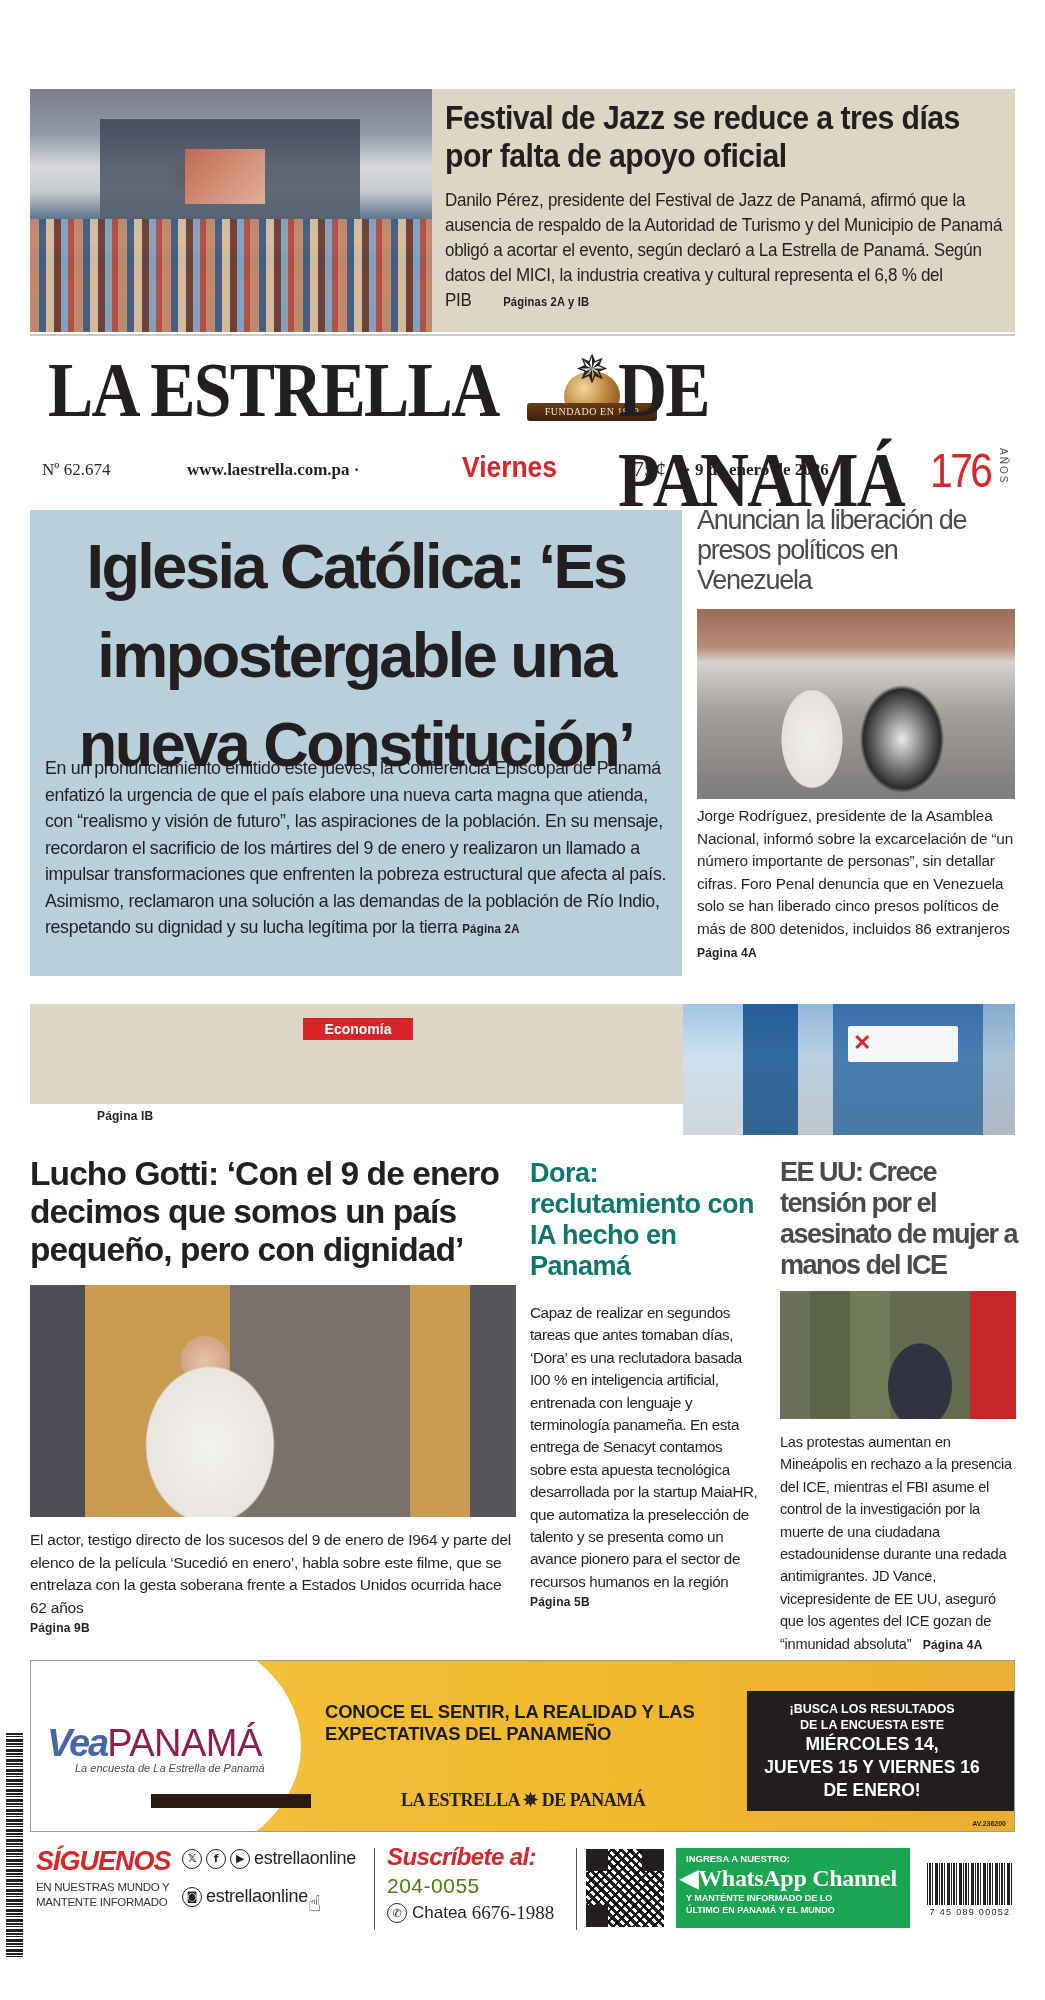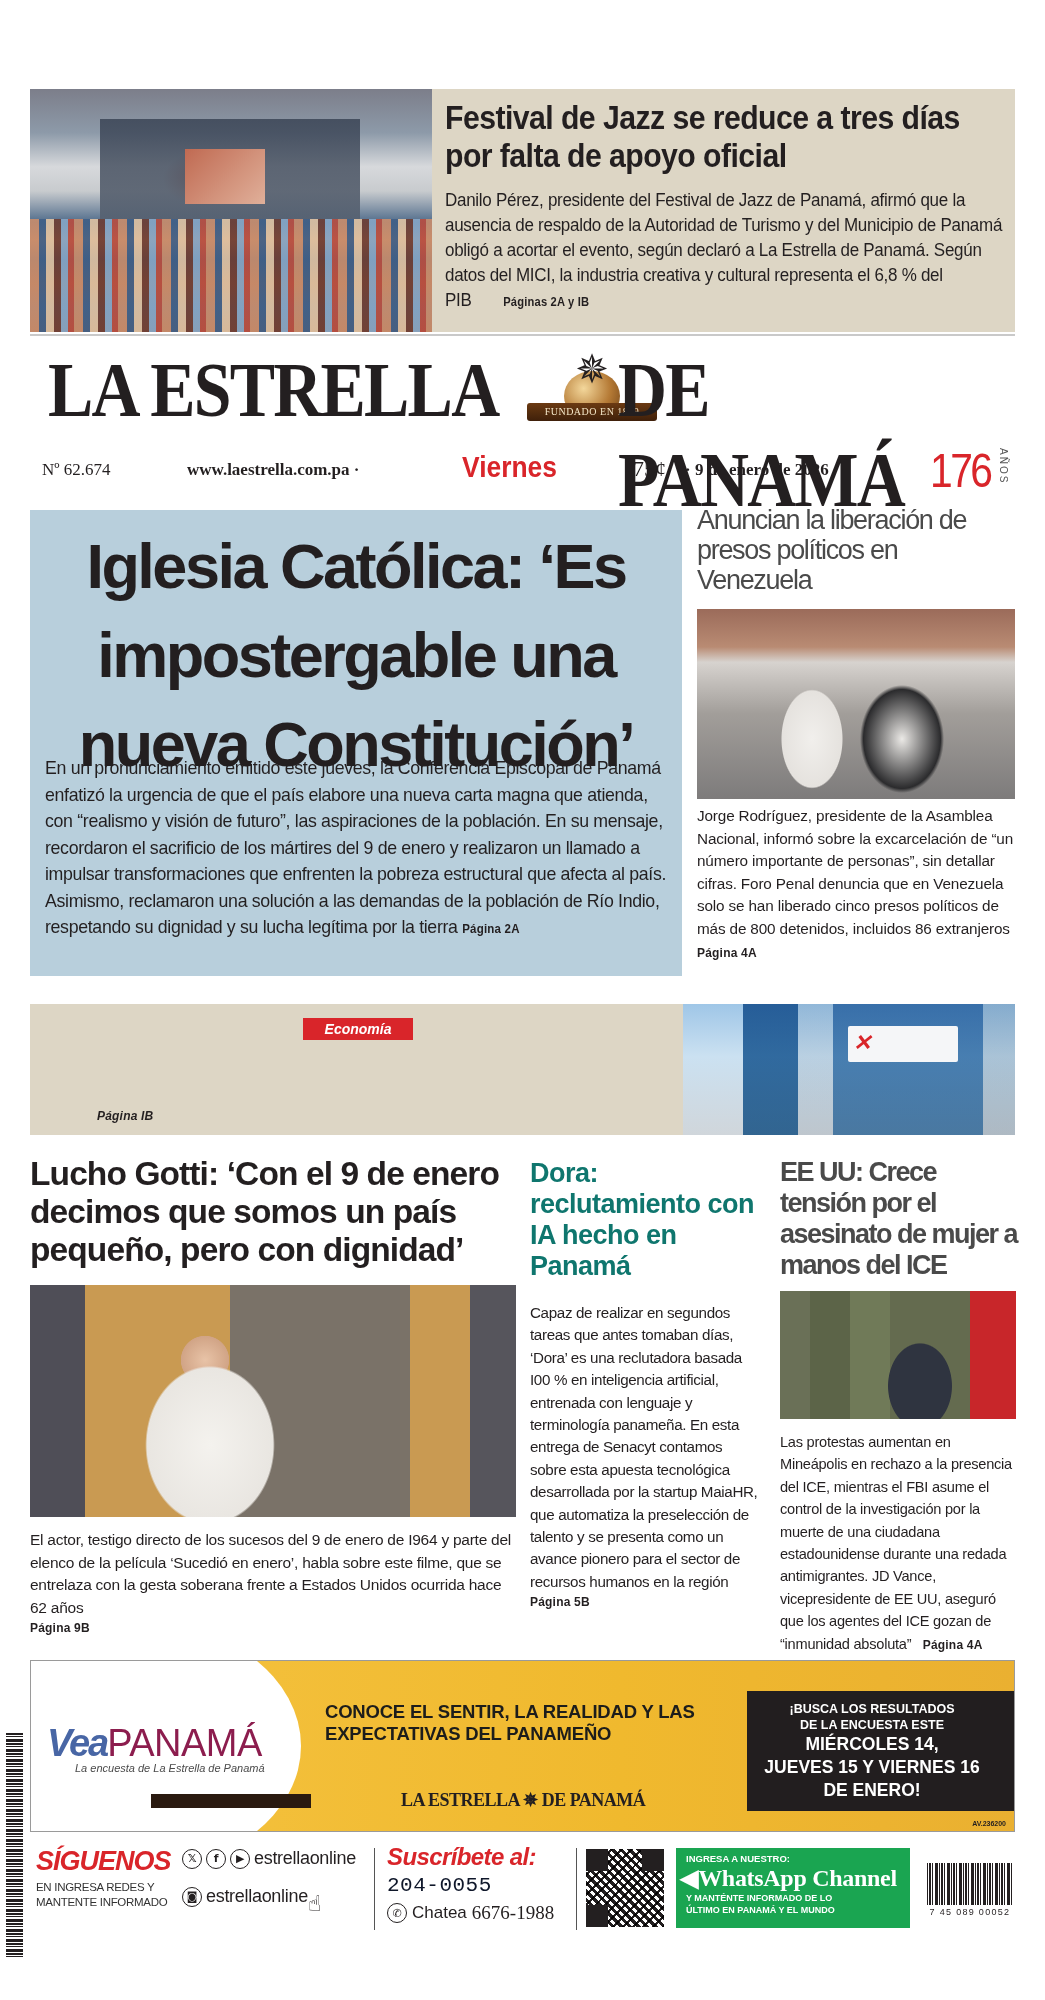--- a/index.html
+++ b/index.html
@@ -56,21 +56,21 @@
   .ven { left: 697px; top: 505px; width: 320px; }
   .ven-title { font-size: 27px; line-height: 30px; color: #4a4a4a; font-weight: normal; letter-spacing: -1.3px; }
   .ven-photo { margin-top: 14px; width: 318px; height: 190px;
     background:
       radial-gradient(ellipse 50px 80px at 115px 130px, #f1efec 0%, #e5e2de 60%, transparent 62%),
       radial-gradient(ellipse 70px 90px at 205px 130px, #ebe9e6 0%, #2b2b2d 55%, transparent 60%),
       linear-gradient(180deg, #9b6b5a 0%, #b98b73 20%, #d7d3cf 28%, #a29e9a 55%, #7d7b7b 100%); }
   .ven-body { margin-top: 6px; font-size: 15.3px; line-height: 22.6px; color: #231f20; letter-spacing: -0.15px; }
 
   
-  .econ { left: 30px; top: 1004px; width: 985px; height: 131px; background: #ddd6c5; font-style: italic; }
+  .econ { left: 30px; top: 1004px; width: 985px; height: 100px; background: #ddd6c5; }
   .econ-tag { position:absolute; left: 273px; top: 14px; width: 110px; height: 22px; background: #d9252a; color: #fff; font-weight: bold; font-size: 14px; line-height: 22px; text-align: center; }
   .econ-title { position:absolute; left: 0; top: 40px; width: 652px; text-align: center; font-size: 28px; line-height: 33px; font-weight: bold; color: #231f20; letter-spacing: -0.8px; }
   .econ-ref { position:absolute; left: 67px; top: 105px; }
   .econ-photo { position:absolute; left: 653px; top: 0; width: 332px; height: 131px;
     background:
       linear-gradient(90deg, transparent 0 60px, #3d78a8 60px 115px, #e9ecef 115px 150px, #5a8fbb 150px 300px, #d5dde3 300px),
       linear-gradient(180deg, #9fc6e7 0%, #cbe1f1 40%, #d0d6db 100%);
     background-blend-mode: multiply; }
   .econ-photo .sign { position:absolute; left: 165px; top: 22px; width: 110px; height: 36px; background: #f5f6f8; border-radius: 2px; }
   .econ-photo .logo-x { position:absolute; left: 170px; top: 26px; width: 18px; height: 26px; color: #d9252a; font-weight: bold; font-size: 22px; line-height: 26px; }
@@ -126,21 +126,21 @@
   .footer { left: 30px; top: 1840px; width: 985px; height: 110px; }
   .sig-title { position:absolute; left: 6px; top: 6px; font-size: 27px; font-weight: bold; font-style: italic; color: #d9252a; letter-spacing: -1px; }
   .sig-sub { position:absolute; left: 6px; top: 40px; font-size: 11.5px; line-height: 15px; color: #333; letter-spacing: -0.3px; }
   .social-row { position:absolute; display:flex; align-items:center; gap: 4px; font-size: 18px; color: #231f20; letter-spacing: -0.3px; }
   .social-row.r1 { left: 152px; top: 8px; }
   .social-row.r2 { left: 152px; top: 37px; }
   .soc-icon { display:inline-flex; width: 20px; height: 20px; border: 1.5px solid #231f20; border-radius: 50%; align-items:center; justify-content:center; font-size: 11px; font-weight: bold; font-family: "DejaVu Sans", sans-serif; }
   .hand-icon { font-size: 22px; margin-left: -4px; margin-top: 14px; font-family: "DejaVu Sans", sans-serif; }
   .vsep { position:absolute; left: 344px; top: 8px; width: 1px; height: 82px; background: #555; }
   .sus-title { position:absolute; left: 357px; top: 3px; font-size: 24px; font-weight: bold; font-style: italic; color: #d9252a; letter-spacing: -0.6px; }
-  .sus-phone { position:absolute; left: 357px; top: 34px; font-family: Liberation Mono, monospace; font-size: 21px; color: #0f172a; letter-spacing: 0.5px; }
+  .sus-phone { position:absolute; left: 357px; top: 34px; font-family: Liberation Sans, sans-serif; font-size: 21px; color: #4d7c0f; letter-spacing: 0.5px; }
   .sus-chat { position:absolute; left: 357px; top: 62px; font-size: 17px; color: #231f20; display:flex; align-items:center; gap: 5px; }
   .sus-chat .num { font-family: "Liberation Serif", serif; font-size: 19px; }
   .wa-icon { display:inline-flex; width: 20px; height: 20px; border: 1.5px solid #231f20; border-radius: 50%; align-items:center; justify-content:center; font-size: 11px; font-family: "DejaVu Sans", sans-serif; }
   .vsep2 { position:absolute; left: 546px; top: 8px; width: 1px; height: 82px; background: #555; }
   .qr { position:absolute; left: 556px; top: 9px; width: 78px; height: 78px;
     background:
       linear-gradient(#231f20,#231f20) 0 0/22px 22px no-repeat,
       linear-gradient(#231f20,#231f20) 56px 0/22px 22px no-repeat,
       linear-gradient(#231f20,#231f20) 0 56px/22px 22px no-repeat,
       repeating-linear-gradient(45deg, #231f20 0 3px, #fff 3px 6px),
@@ -242,21 +242,21 @@
     <div class="big">DE ENERO!</div>
   </div>
   <div class="ad-code">AV.236200</div>
 </aside>
 
 <div class="abs side-barcode"></div>
 
 <footer class="abs footer">
   <div class="sig-title">SÍGUENOS</div>
   <div class="sig-sub">
-    <div>EN INGRESA REDES Y</div>
+    <div>EN NUESTRAS MUNDO Y</div>
     <div>MANTENTE INFORMADO</div>
   </div>
   <div class="social-row r1">
     <span class="soc-icon">𝕏</span>
     <span class="soc-icon">f</span>
     <span class="soc-icon">▶</span>
     <span>estrellaonline</span>
   </div>
   <div class="social-row r2">
     <span class="soc-icon">◙</span>

